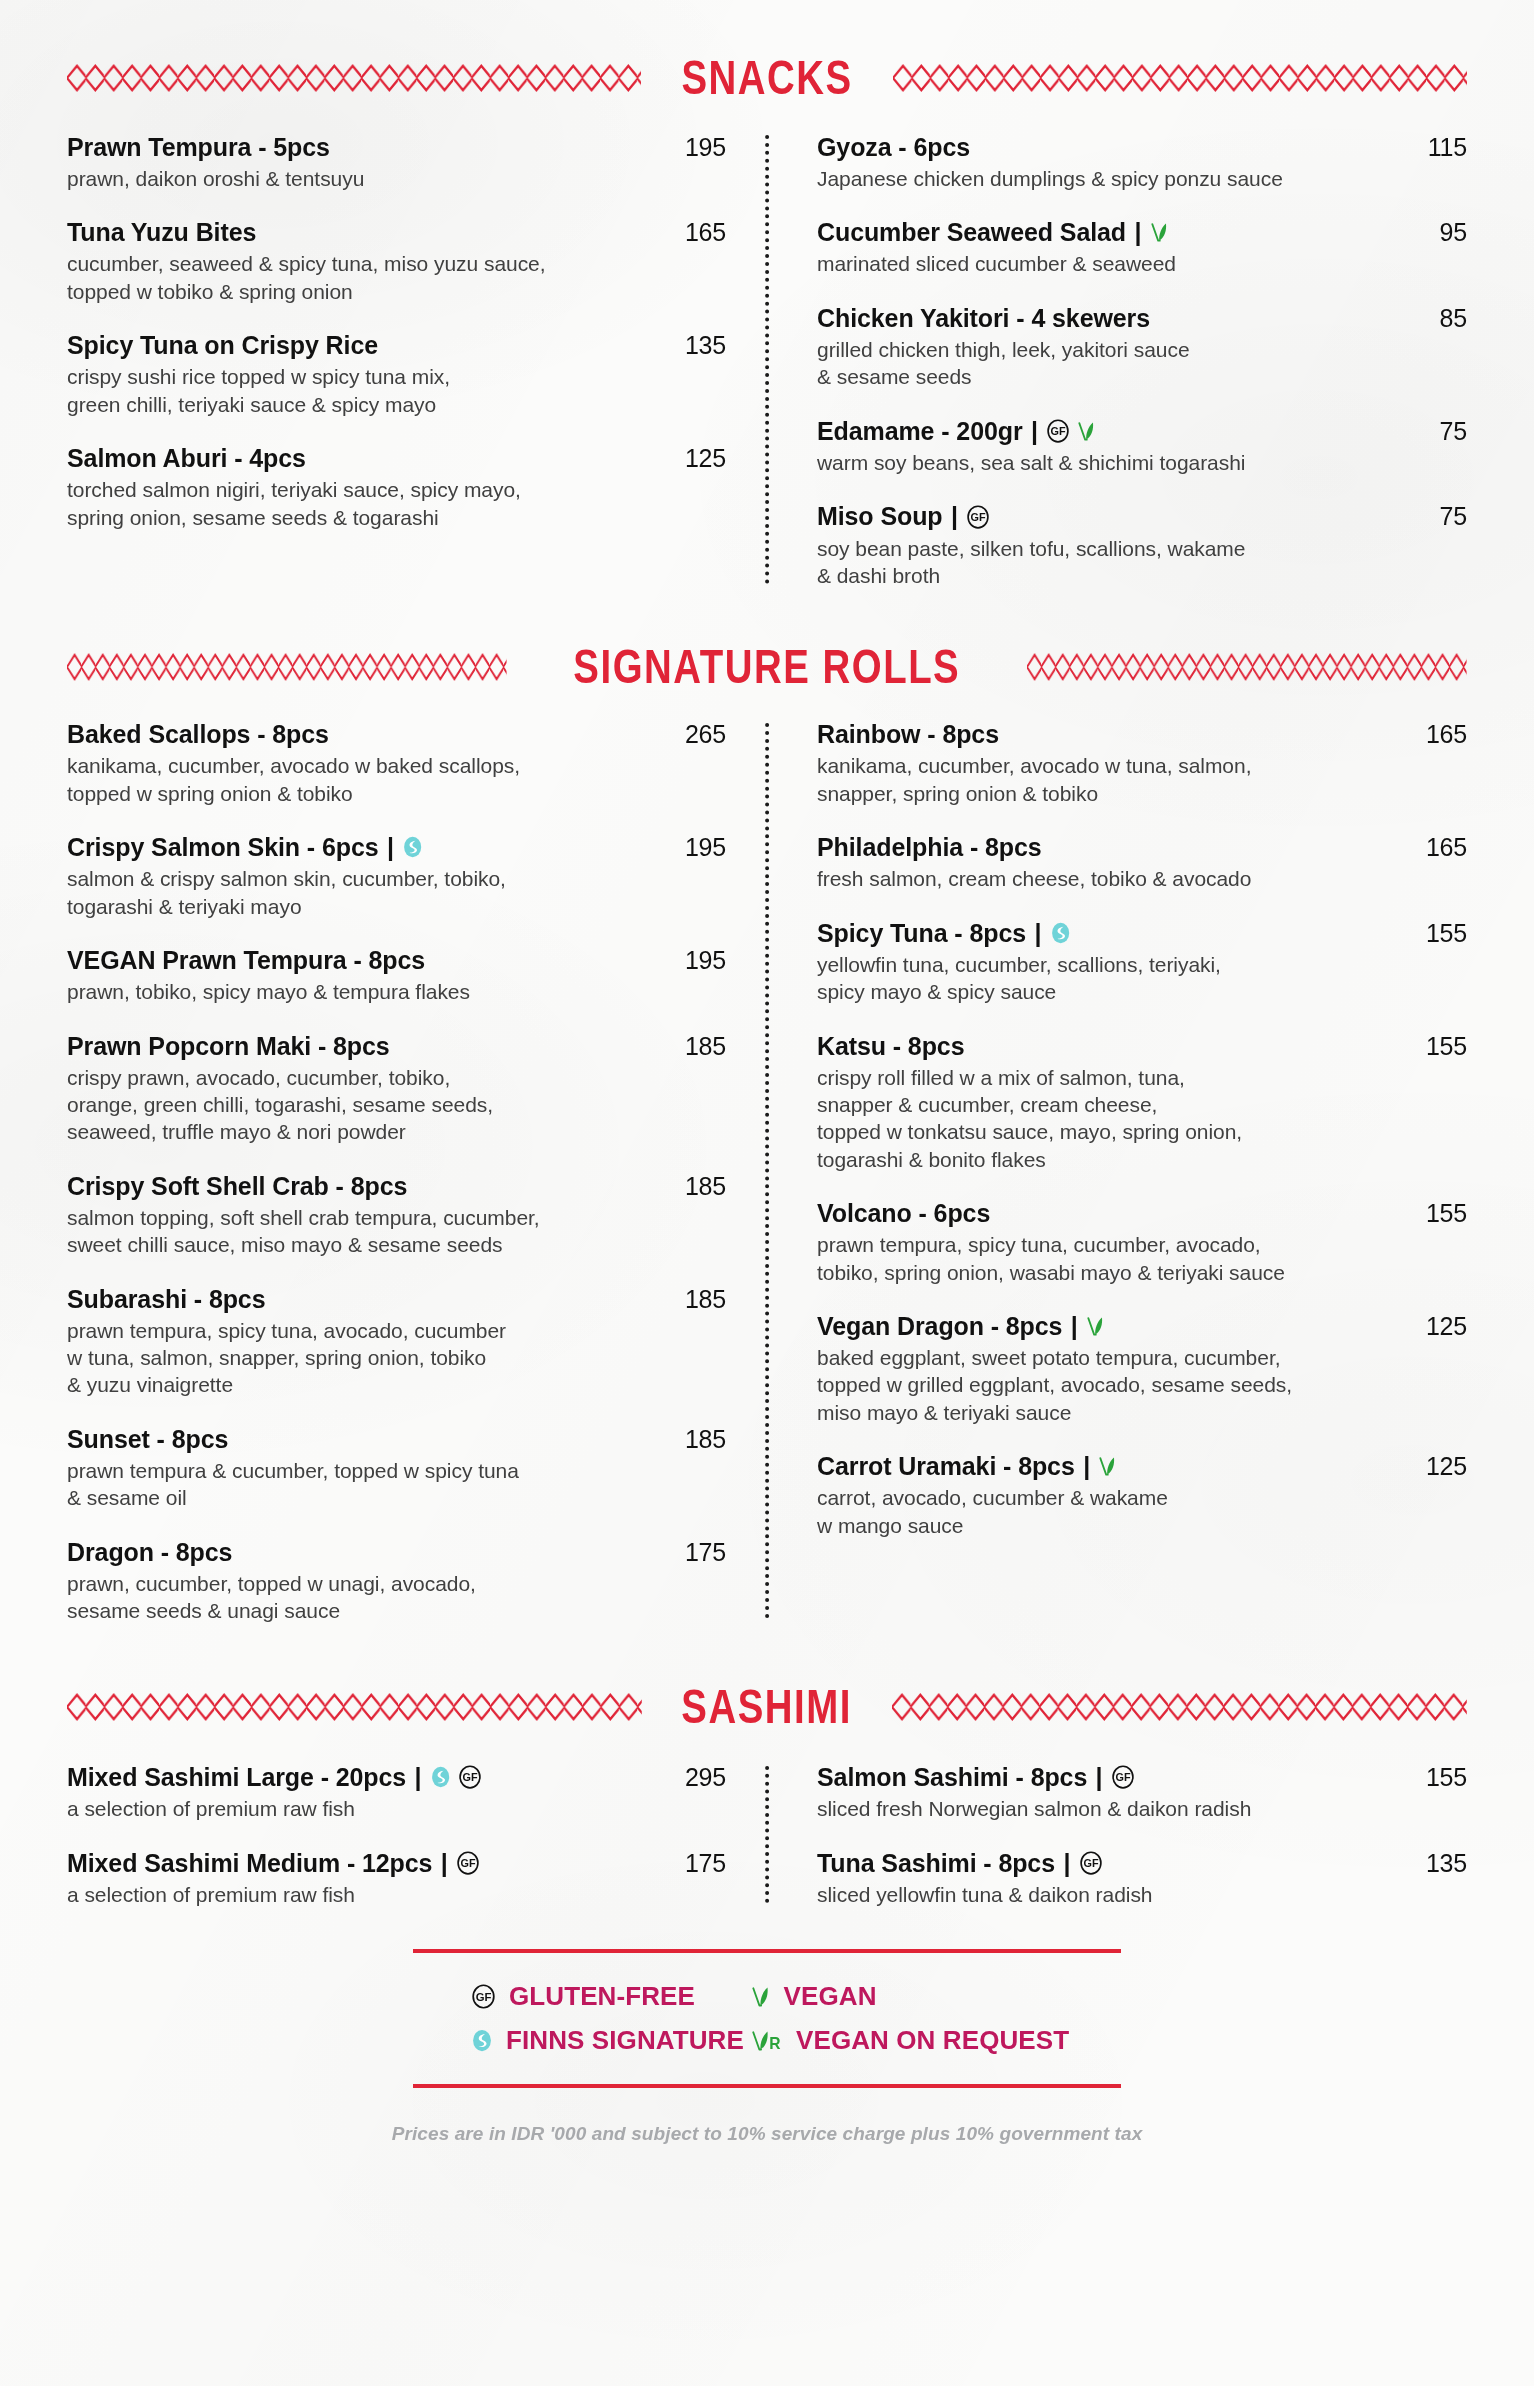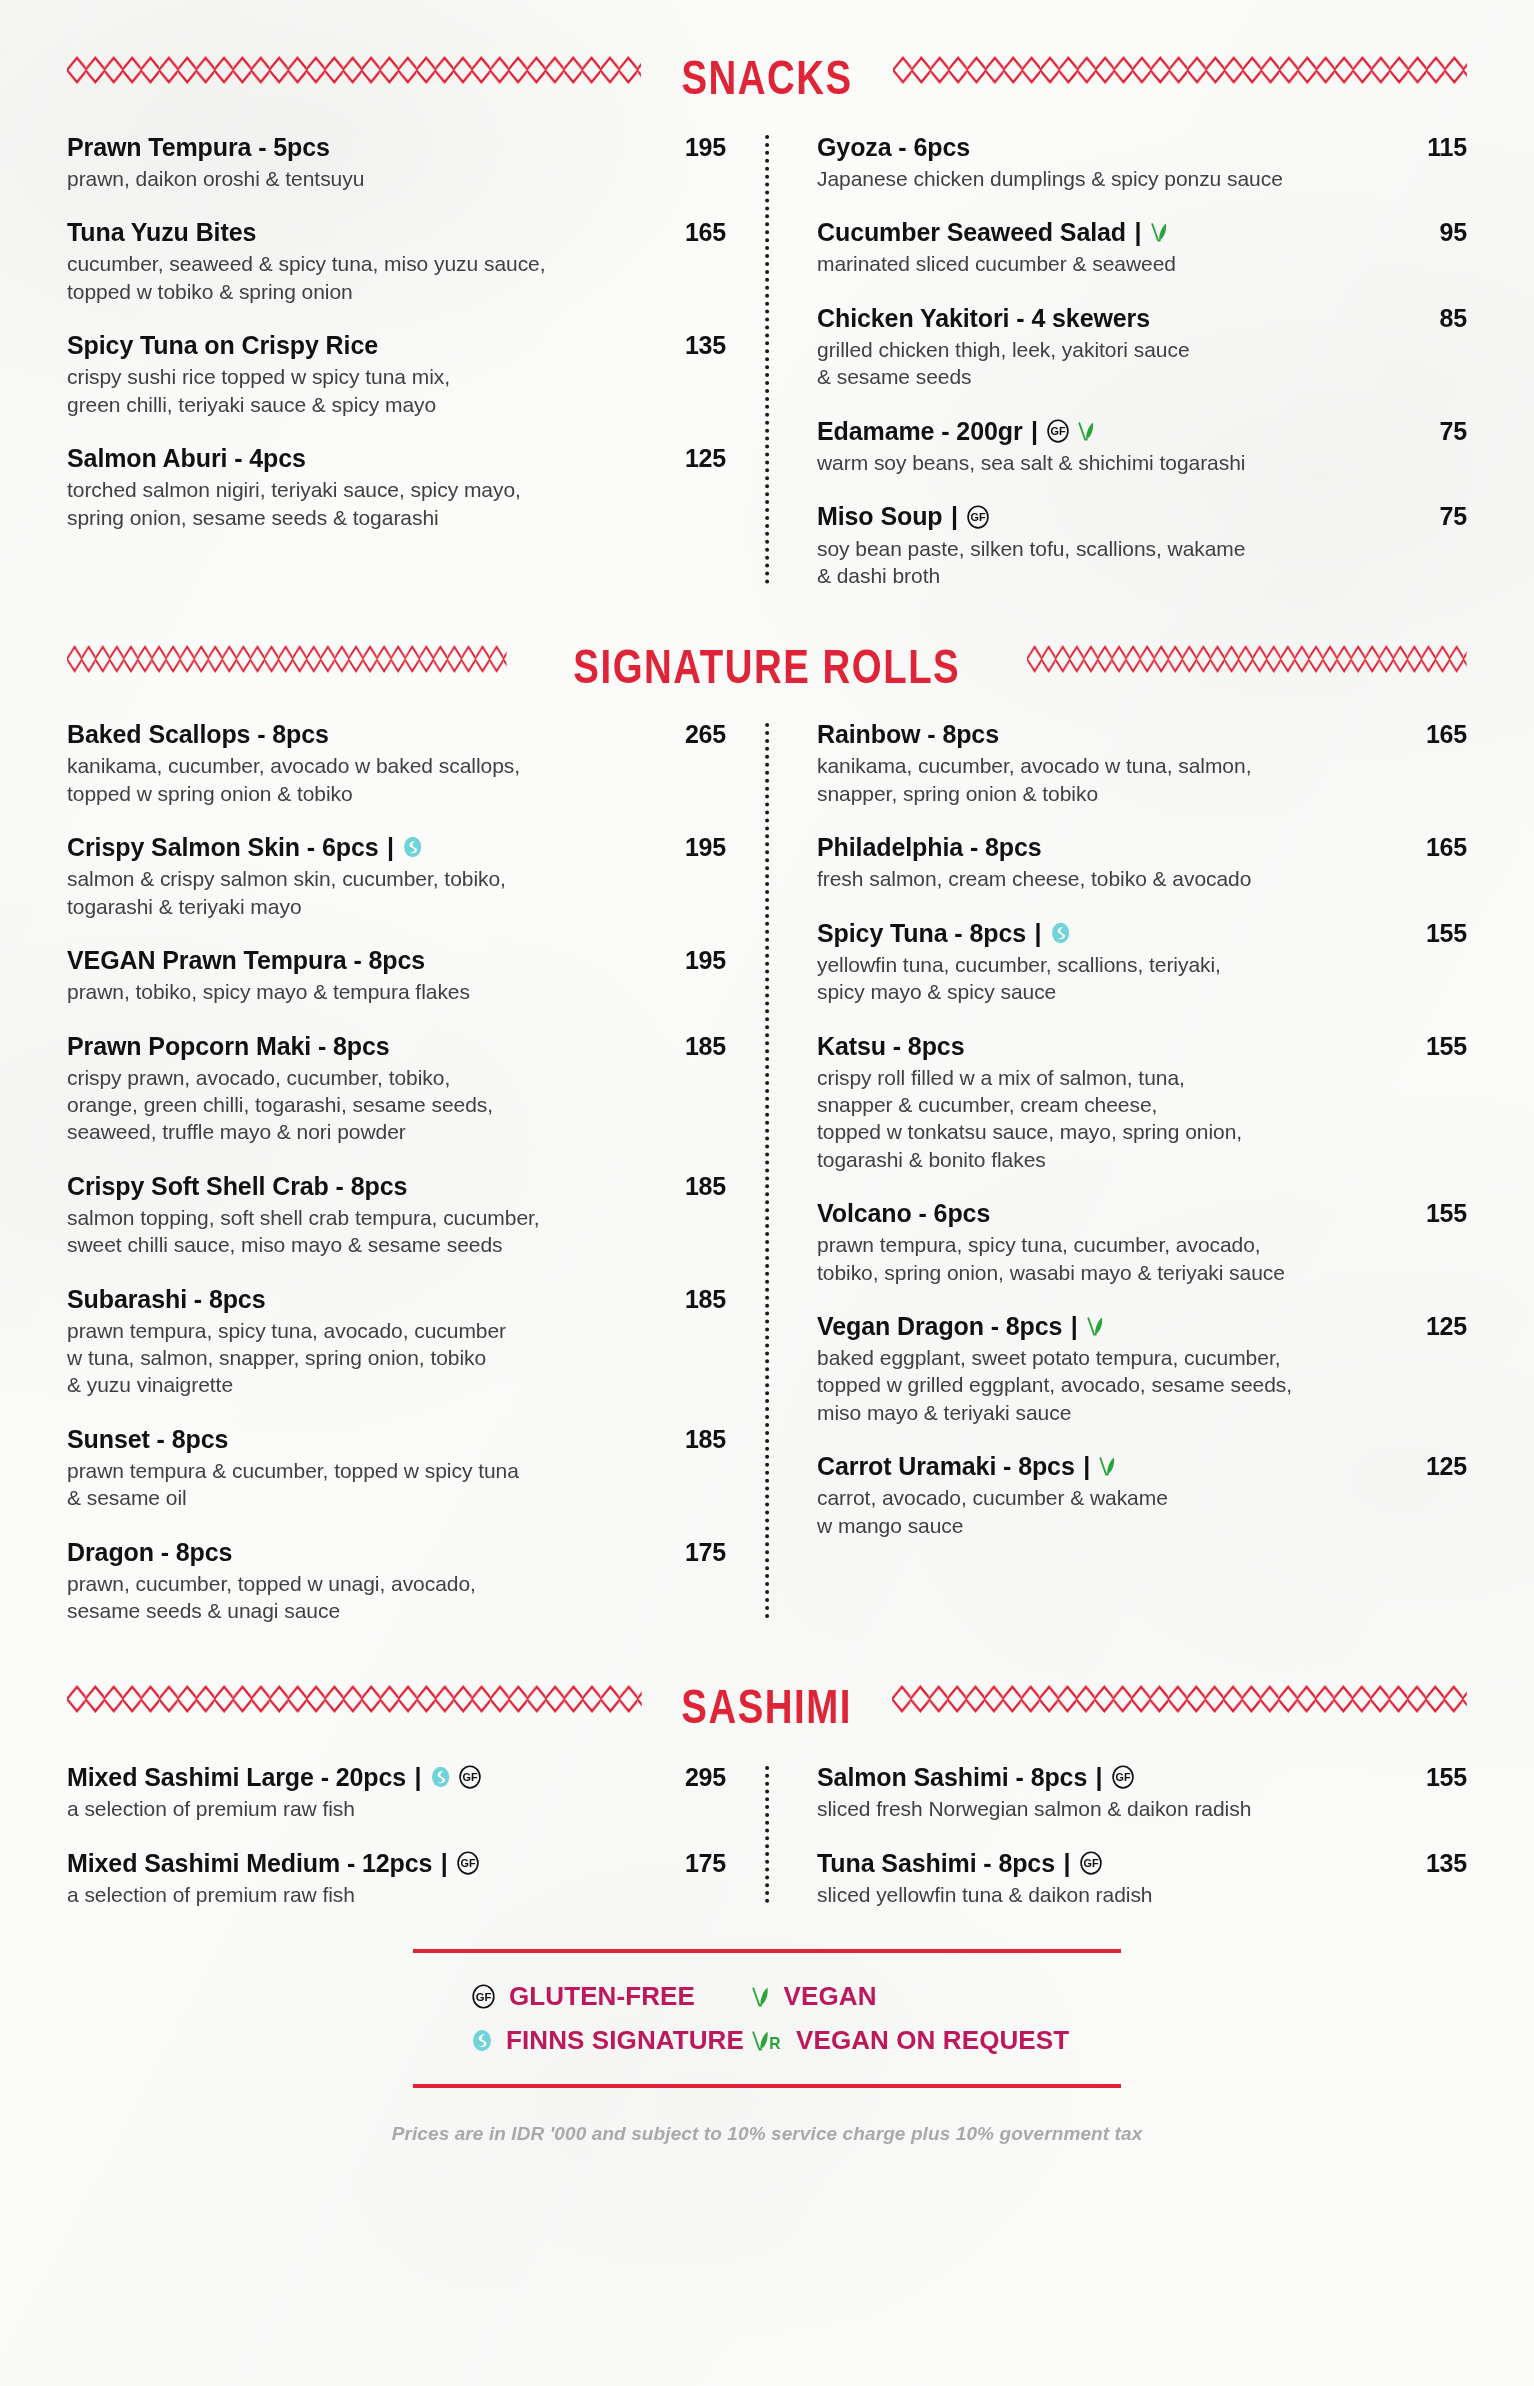--- a/index.html
+++ b/index.html
@@ -31,21 +31,21 @@
   .page {
     position: relative;
     z-index: 1;
     width: 1534px;
     padding: 0 67px;
   }
 
   
   .section-header {
     display: flex;
-    align-items: flex-start;
+    align-items: center;
     justify-content: center;
     gap: 18.6px;
   }
   .section-title {
     color: #e02437;
     font-weight: 700;
     font-size: 48px;
     letter-spacing: 1.9px;
     white-space: nowrap;
     transform: scaleX(0.80);
@@ -97,21 +97,21 @@
     color: #111111;
     letter-spacing: -0.1px;
     line-height: 1.22;
     display: flex;
     align-items: center;
     flex-wrap: nowrap;
   }
   .item-name .nm { white-space: nowrap; }
   .item-price {
     font-size: 25px;
-    font-weight: 700;
+    font-weight: 400;
     color: #111111;
     white-space: nowrap;
     letter-spacing: -0.2px;
   }
   .item-desc {
     font-size: 21px;
     color: #404040;
     line-height: 1.30;
     margin-top: 2.8px;
     white-space: pre-line;

